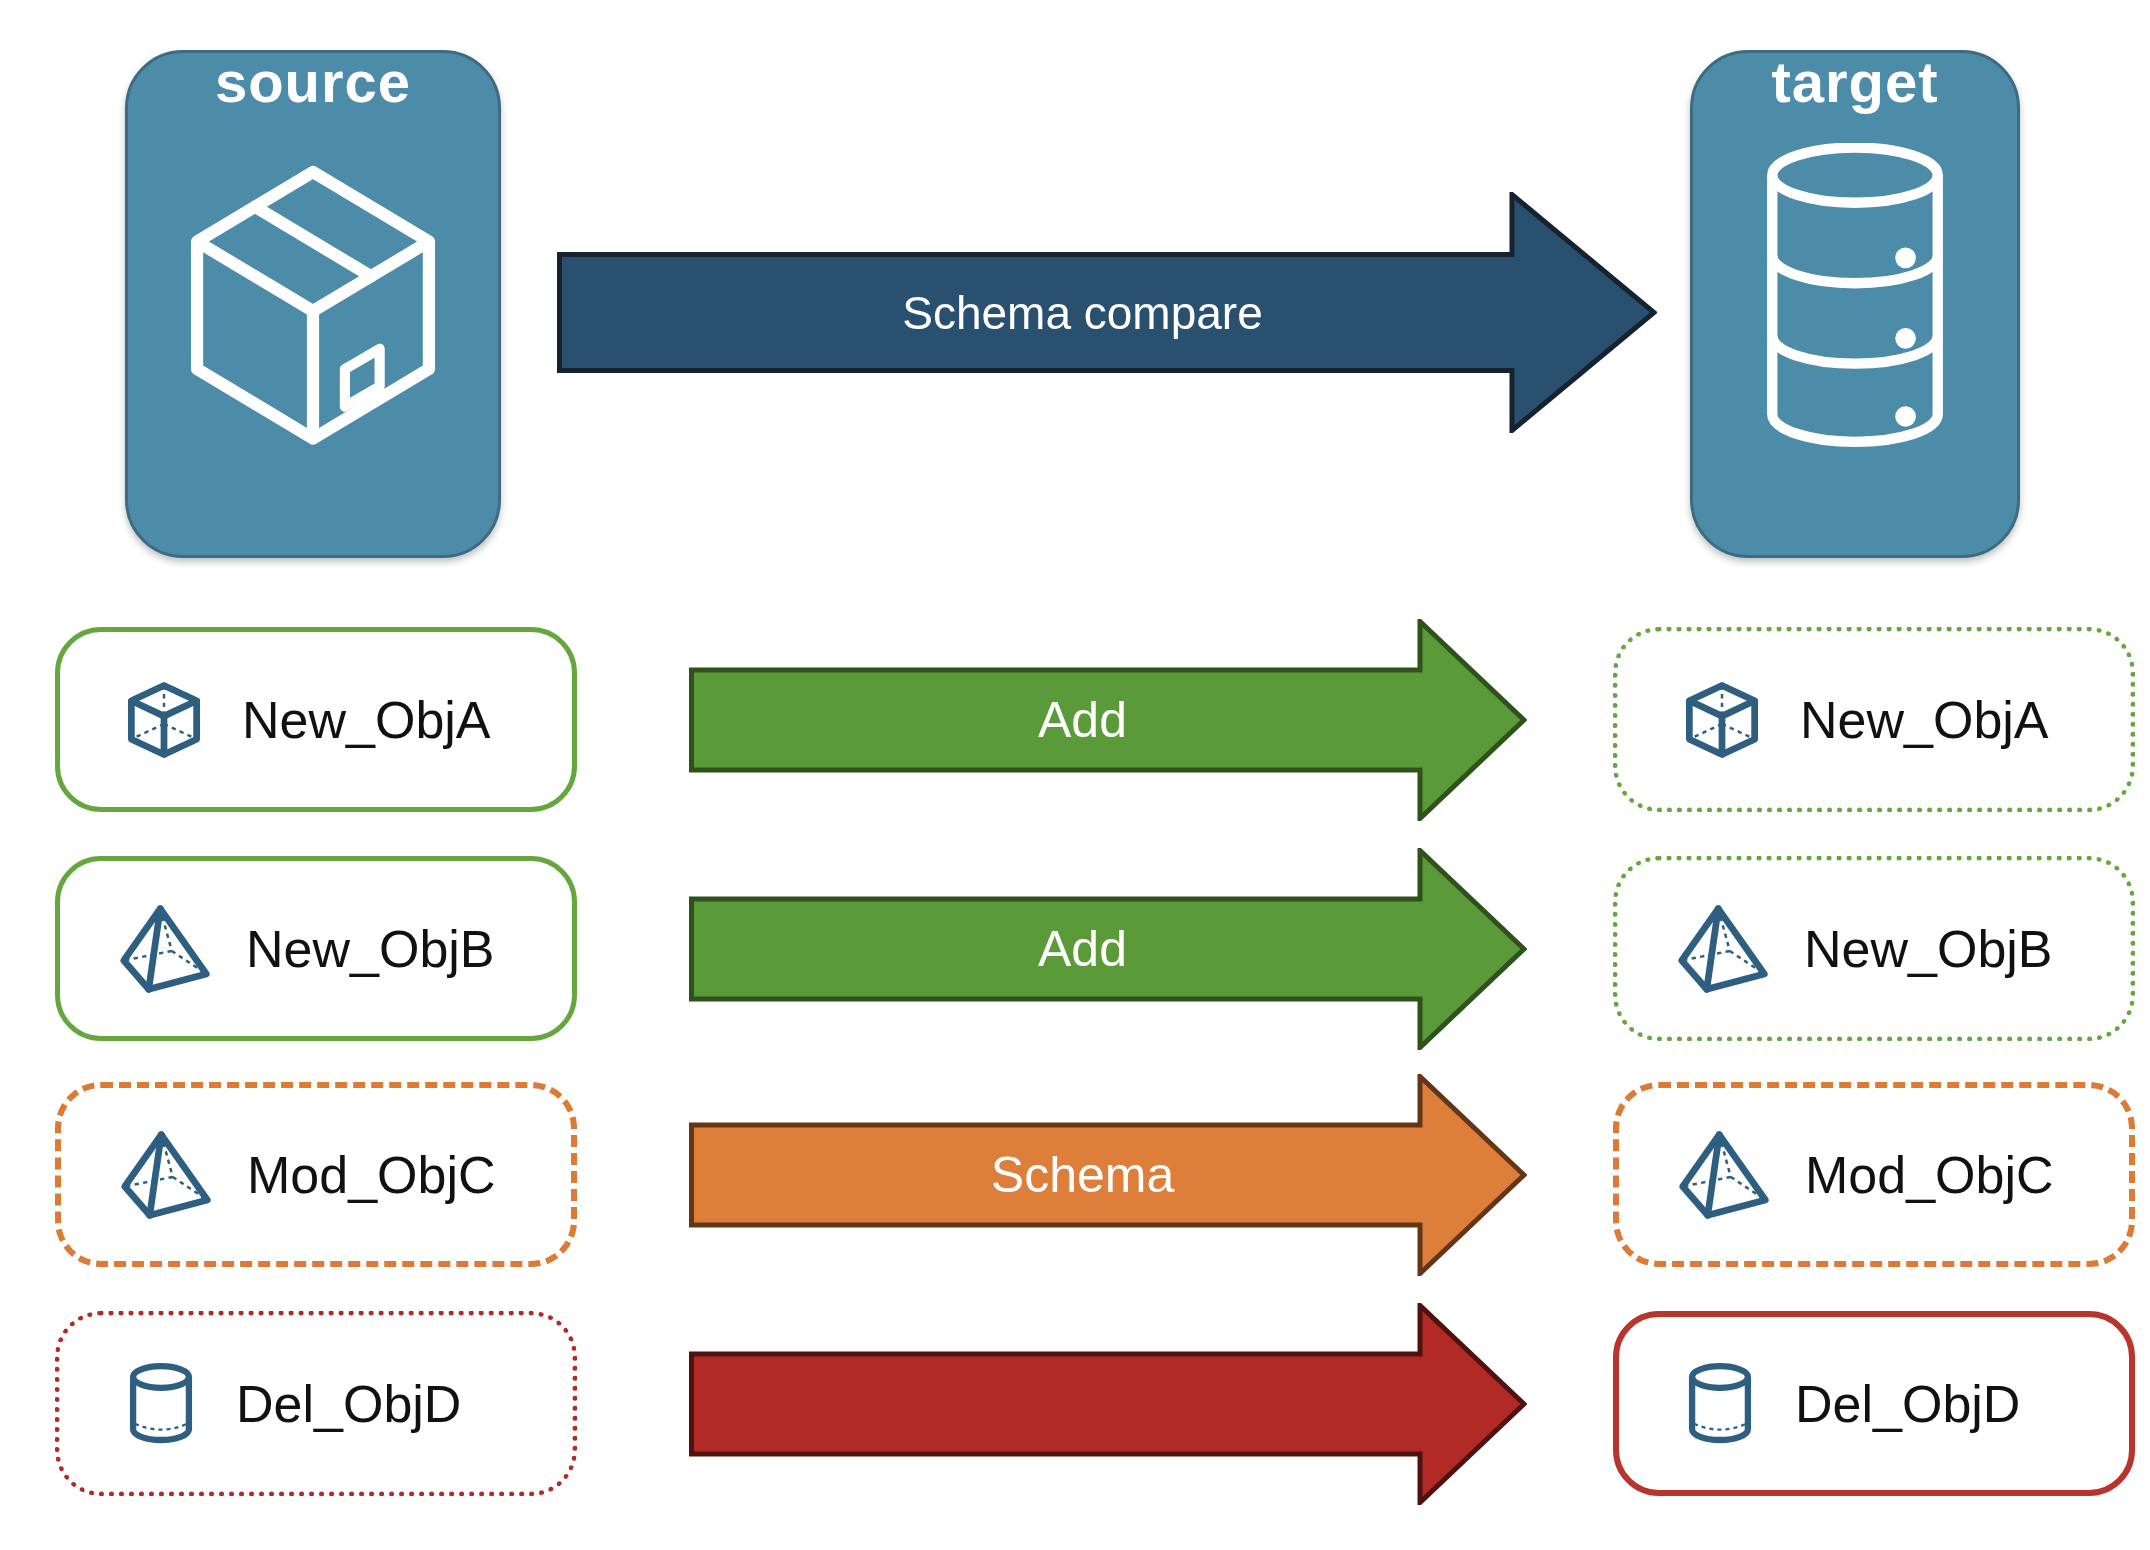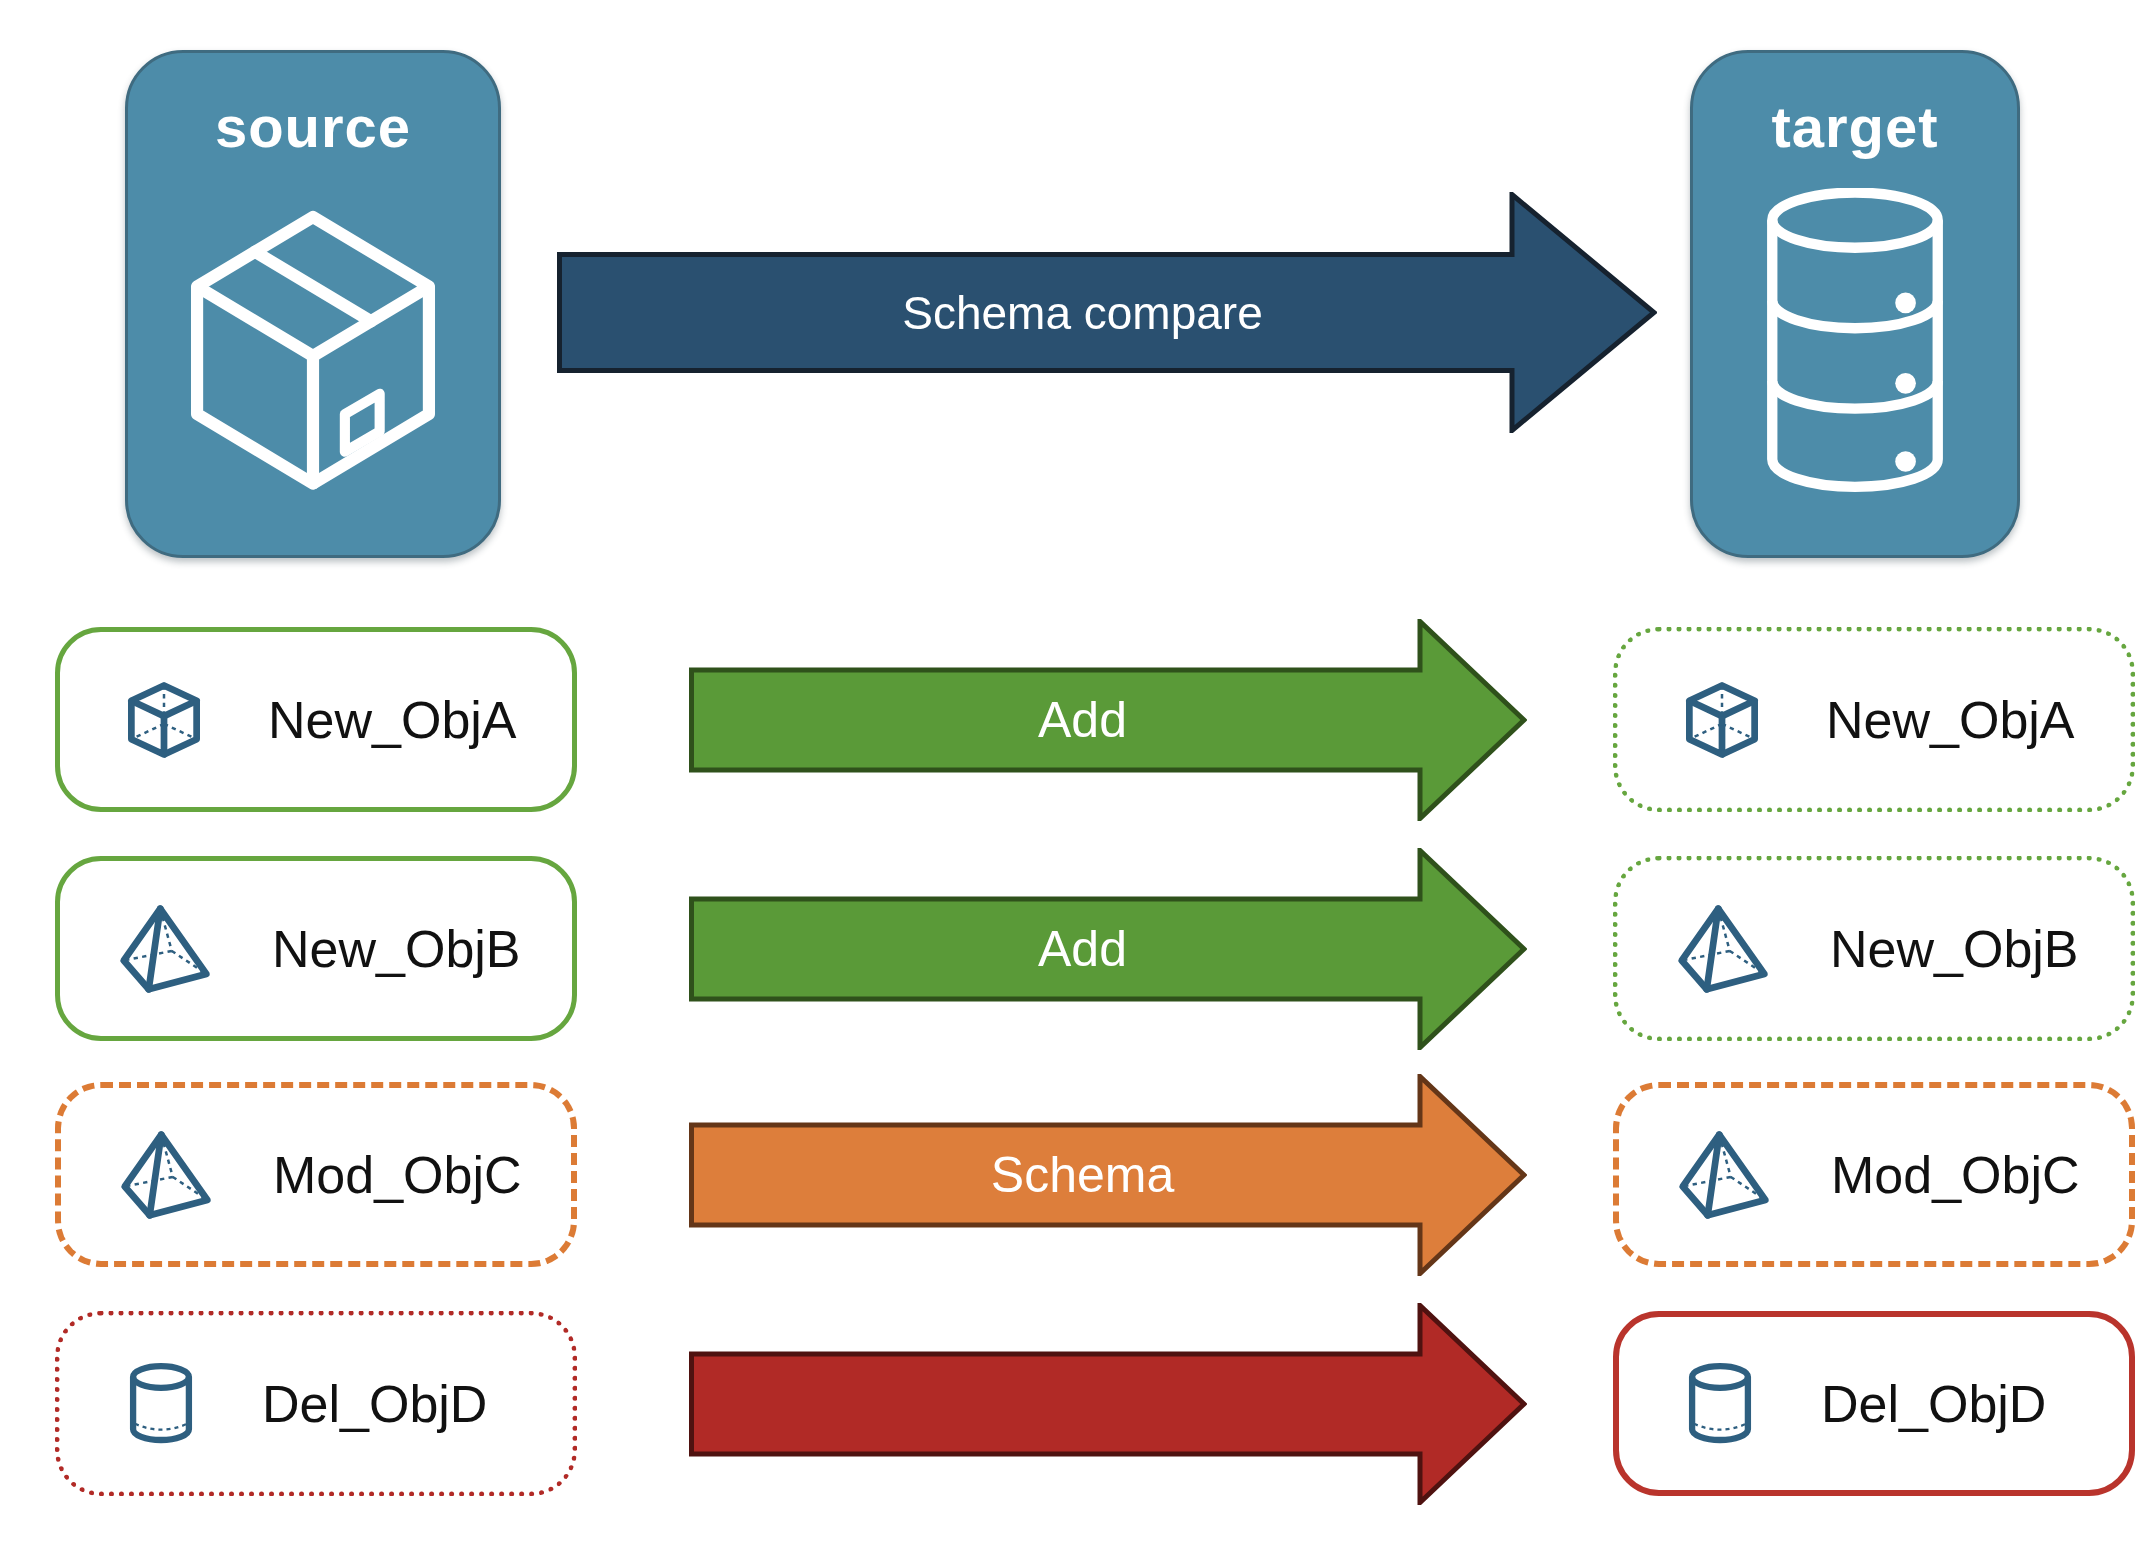--- a/index.html
+++ b/index.html
@@ -7,21 +7,21 @@
     position:relative;width:2150px;height:1550px;background:#ffffff;overflow:hidden;
     font-family:"Liberation Sans", sans-serif;
   }
   svg.defs-holder{position:absolute;width:0;height:0;overflow:hidden;}
 
   
   .node{
     position:absolute;top:50px;height:508px;border-radius:58px;box-sizing:border-box;
     background:var(--node-fill);border:3px solid var(--node-border);
     box-shadow:0 4px 7px rgba(30,50,60,.30);
-    display:flex;flex-direction:column;align-items:center;padding-top:45px;
+    display:flex;flex-direction:column;align-items:center;
   }
   .node-source{left:125px;width:376px;}
   .node-target{left:1690px;width:330px;}
   .node-label{
     color:var(--label-light);font-size:58px;font-weight:bold;line-height:1;
     letter-spacing:1px;
   }
   .node-icon{stroke:#ffffff;color:#ffffff;margin-top:32px;}
 
   
@@ -29,21 +29,21 @@
   .compare-arrow polygon{fill:var(--compare-fill);stroke:var(--compare-edge);stroke-width:5;}
   .compare-label{
     position:absolute;left:557px;top:254px;width:955px;height:117px;
     display:flex;align-items:center;justify-content:center;
     color:var(--label-light);font-size:46px;line-height:1;margin-left:48px;
   }
 
   
   .obj-box{
     position:absolute;width:522px;height:185px;border-radius:46px;box-sizing:border-box;
-    background:#ffffff;display:flex;align-items:center;gap:56px;padding:0 20px 0 56px;
+    background:#ffffff;display:flex;align-items:center;gap:30px;padding:0 20px 0 56px;
   }
   .obj-box.left{left:55px;}
   .obj-box.right{left:1613px;}
   .obj-box[data-style="solid-green"]{border:5px solid var(--green-line);}
   .obj-box[data-style="dotted-green"]{border:5px dotted var(--green-line);}
   .obj-box[data-style="dashed-orange"]{border:6px dashed var(--orange-line);}
   .obj-box[data-style="dotted-red"]{border:5px dotted var(--red-fill);}
   .obj-box[data-style="solid-red"]{border:6px solid var(--red-line);}
   .obj-icon{stroke:var(--icon-blue);flex:0 0 auto;}
   .obj-label{color:var(--label-dark);font-size:52px;line-height:1;white-space:nowrap;}

